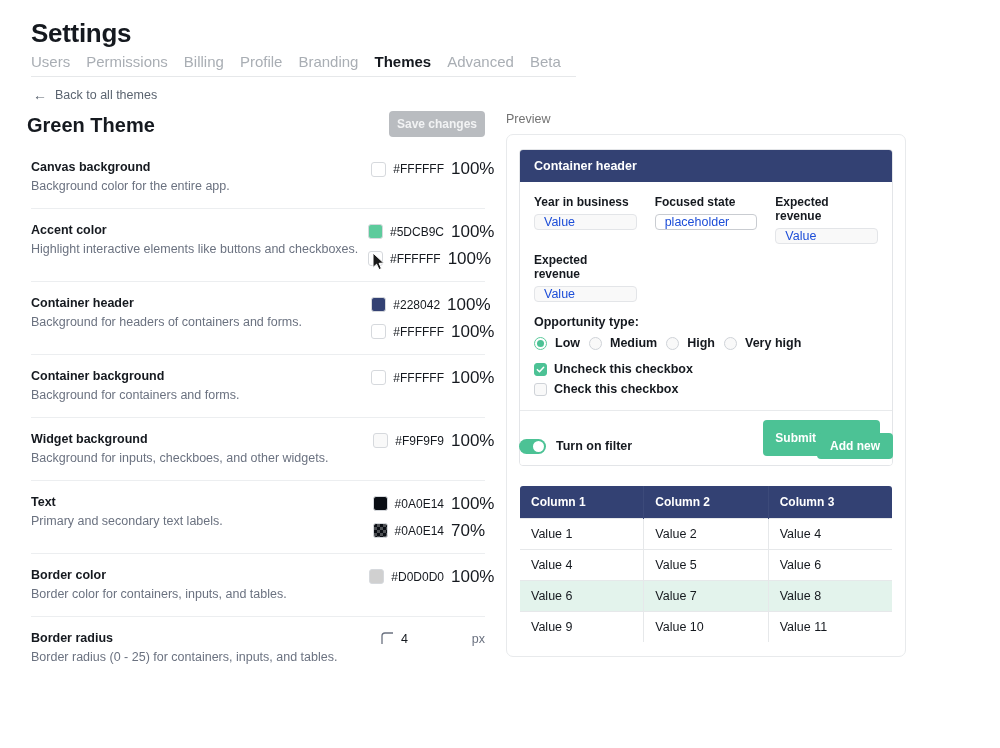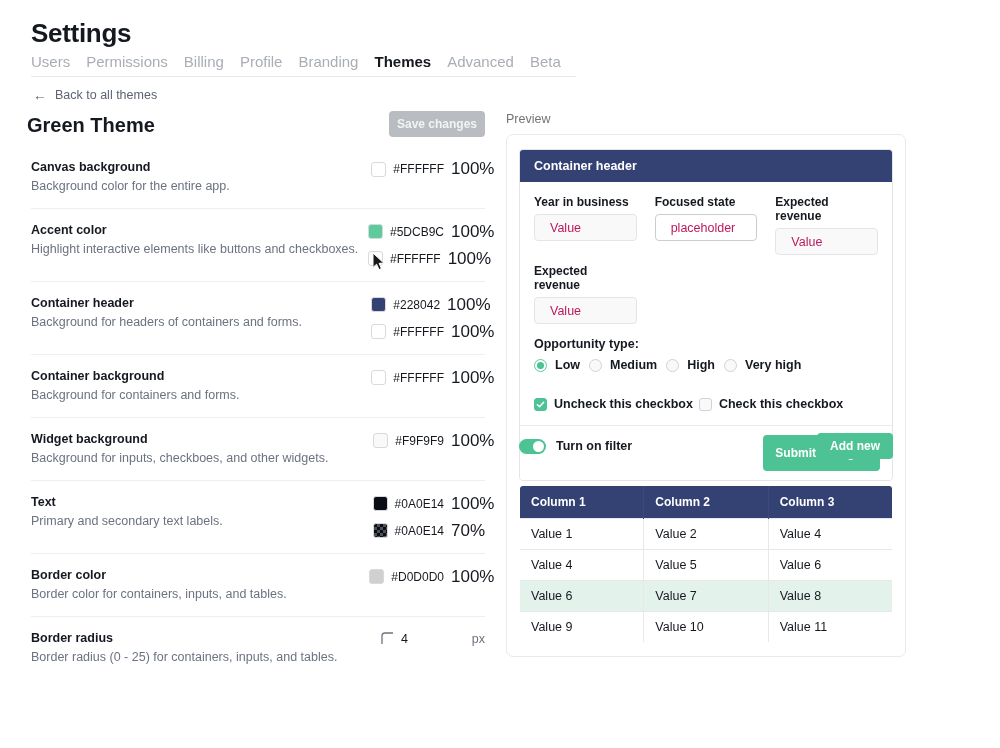--- a/index.html
+++ b/index.html
@@ -107,41 +107,41 @@
     height: 32px; display: flex; align-items: center; padding: 0 14px;
     background: #334173; color: #ffffff; font-size: 12.5px; font-weight: bold;
   }
   .container-body { padding: 13px 14px 14px 14px; background: #fff; }
 
   .field-grid {
     display: grid; grid-template-columns: 1fr 1fr 1fr; gap: 9px 18px;
   }
   .field-label { font-size: 12px; font-weight: bold; color: #15191f; margin-bottom: 5px; }
   .field-input {
-    height: 27px; border-radius: 4px; display: flex; align-items: center;
-    padding: 0 15px; font-size: 12.5px; color: #be185d;
+    height: 16px; border-radius: 4px; display: flex; align-items: center;
+    padding: 0 9px; font-size: 12.5px; color: #1d4ed8;
     background: #f9f9f9; border: 1px solid #e3e5e8; cursor: text;
   }
   .field-input.focused { background: #ffffff; border: 1px solid #c9ccd1; }
 
   .opp-title { font-size: 12.5px; font-weight: bold; color: #15191f; margin: 13px 0 7px 0; }
   .radio-row { display: flex; align-items: center; gap: 9px; }
   .radio-item { display: flex; align-items: center; gap: 8px; cursor: pointer; }
   .radio {
     width: 13px; height: 13px; border-radius: 50%;
     border: 1px solid #cfd3d8; background: #f9f9f9; flex: none;
     display: flex; align-items: center; justify-content: center;
   }
   .radio.on { background: #ffffff; border-color: #5dcb9c; }
   .radio.on::after {
     content: ""; width: 7px; height: 7px; border-radius: 50%; background: #4cc295;
   }
   .radio-label { font-size: 12.5px; font-weight: bold; color: #15191f; }
 
-  .check-list { margin-top: 25px; display: flex; gap: 6px; }
+  .check-list { margin-top: 12px; display: flex; flex-direction: column; gap: 6px; }
   .check-item { display: flex; align-items: center; gap: 7px; cursor: pointer; }
   .cbox {
     width: 13px; height: 13px; border-radius: 3px;
     border: 1px solid #cfd3d8; background: #f9f9f9; flex: none;
     display: flex; align-items: center; justify-content: center;
   }
   .cbox.on { background: #4cc295; border-color: #4cc295; }
   .cbox.on svg { display: block; }
   .check-label { font-size: 12.5px; font-weight: bold; color: #15191f; }
 

